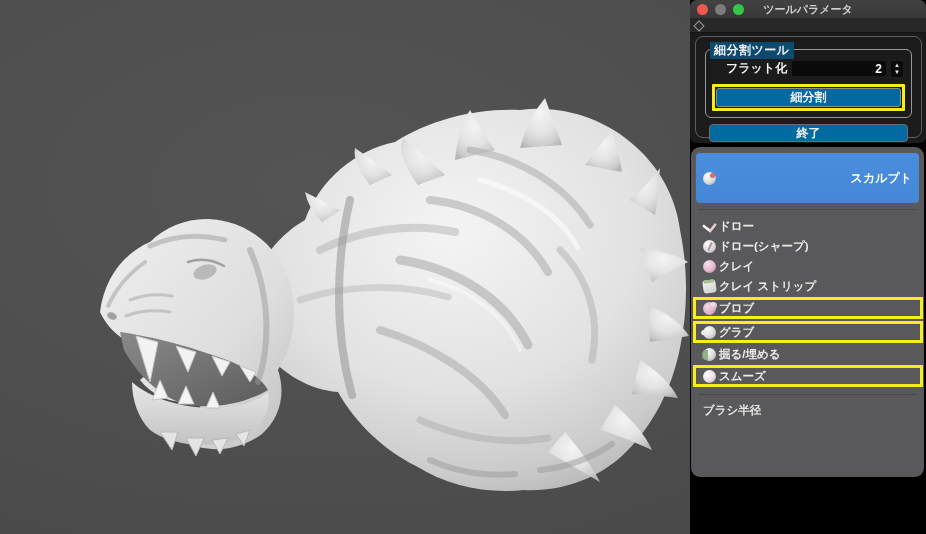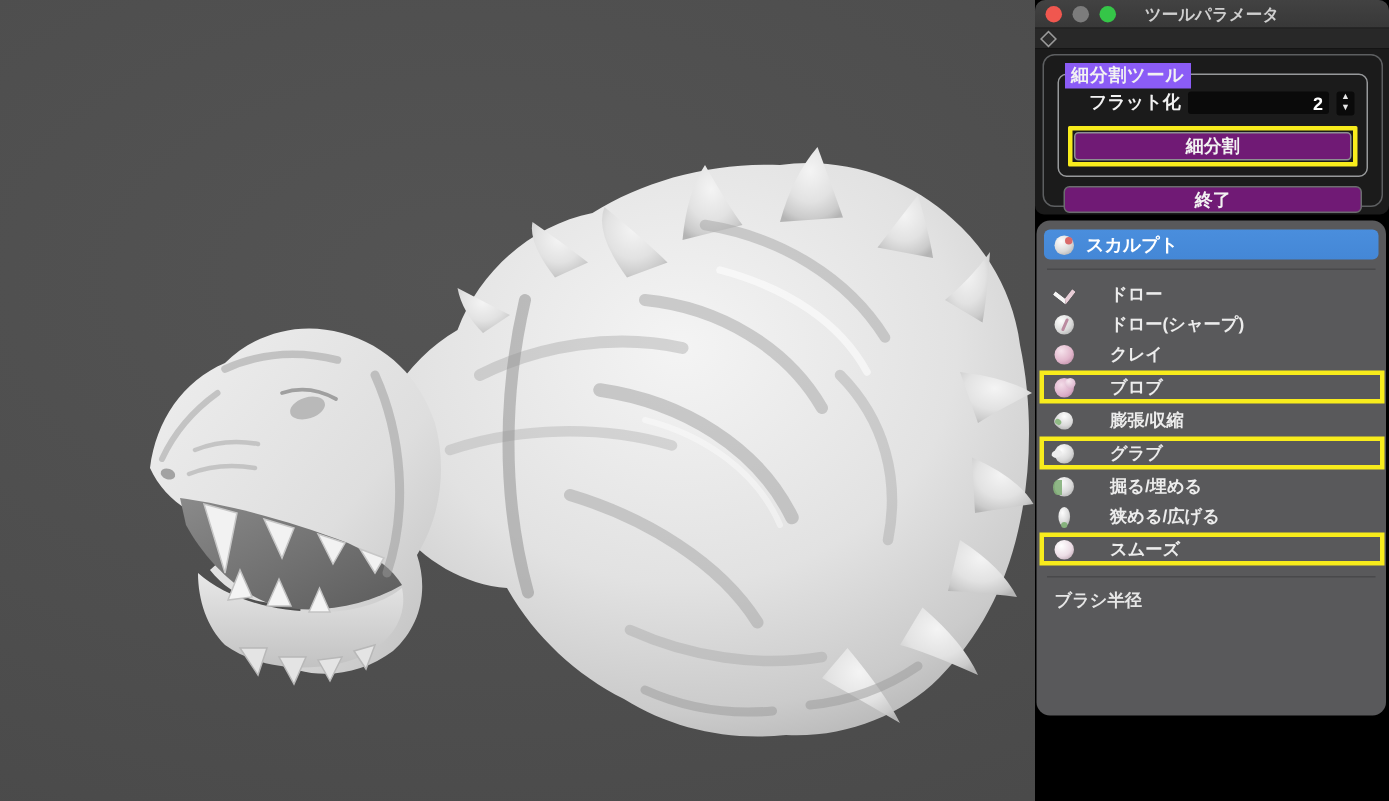--- a/index.html
+++ b/index.html
@@ -27,36 +27,36 @@
   .light{width:11px;height:11px;border-radius:50%;}
   .light.red{background:#f0574f;}
   .light.gray{background:#7c7c7c;}
   .light.green{background:#35c648;}
   .wintitle{position:absolute;left:0;right:0;text-align:center;font-size:11px;font-weight:bold;color:#cfcfcf;pointer-events:none;}
   .toolstrip{height:13px;background:#282828;border-bottom:1px solid #141414;display:flex;align-items:center;}
   .diamond{width:6px;height:6px;border:1px solid #9a9a9a;transform:rotate(45deg);margin-left:5px;background:#2e2e2e;}
   .toolbody{position:relative;height:110px;}
   .outerbox{position:absolute;left:5px;right:4px;top:3px;bottom:5px;border:1px solid #5d5f61;border-radius:8px;}
   .fieldset{position:relative;margin:12px 9px 0 9px;border:1px solid #97999b;border-radius:6px;padding:8px 6px 6px 6px;}
-  .fieldset-label{position:absolute;top:-8px;left:4px;background:#8b5cf6;padding:0 4px;font-size:12px;font-weight:bold;color:#f2f2f2;letter-spacing:.5px;}
+  .fieldset-label{position:absolute;top:-8px;left:4px;background:#0c4a6e;padding:0 4px;font-size:12px;font-weight:bold;color:#f2f2f2;letter-spacing:.5px;}
   .levelrow{display:flex;align-items:center;gap:5px;padding:2px 2px 0 14px;}
   .levellabel{font-size:12px;font-weight:bold;color:#f2f2f2;white-space:nowrap;}
   .levelfield{flex:1;height:15px;background:#0a0a0a;border-radius:2px;display:flex;align-items:center;justify-content:flex-end;padding:0 4px;color:#fff;font-size:12px;font-weight:bold;}
   .stepper{width:12px;height:16px;background:#0a0a0a;border-radius:2px;display:flex;flex-direction:column;align-items:center;justify-content:center;line-height:1;}
   .stepper span{font-size:6px;color:#e8e8e8;height:7px;display:flex;align-items:center;cursor:default;}
   .annotate-btn{margin:7px 0 0 0;border:3px solid var(--annotation,#f8ec1c);padding:1px;border-radius:1px;}
-  .btn{display:flex;align-items:center;justify-content:center;background:#701a75;border:1px solid #8d8f91;border-radius:3px;color:#f2f2f2;font-size:12px;font-weight:bold;height:17px;cursor:default;}
+  .btn{display:flex;align-items:center;justify-content:center;background:#0369a1;border:1px solid #8d8f91;border-radius:3px;color:#f2f2f2;font-size:12px;font-weight:bold;height:17px;cursor:default;}
   .btn.exit{margin:6px 13px 16px 13px;border-color:#6b6d6f;border-radius:4px;height:16px;}
 
   
   .brushwin{position:absolute;left:1px;top:147px;width:233px;height:330px;background:#59595b;border-radius:9px;padding:6px 5px;box-sizing:border-box;}
-  .moderow{height:20px;border-radius:4px;background:linear-gradient(var(--selection,#4a8edd),#4487d6);display:flex;align-items:center;gap:8px;padding:0 7px;color:#fff;font-size:12px;font-weight:bold;}
+  .moderow{height:20px;border-radius:4px;background:linear-gradient(var(--selection,#4a8edd),#4487d6);display:flex;align-items:center;gap:8px;padding:15px 7px;color:#fff;font-size:12px;font-weight:bold;justify-content:space-between;}
   .divider{height:1px;background:#49494b;margin:6px 2px;}
   .brushlist{display:flex;flex-direction:column;}
-  .brushrow{position:relative;height:20px;display:flex;align-items:center;gap:24px;padding:0 7px;color:#ececec;font-size:11.5px;font-weight:600;}
+  .brushrow{position:relative;height:20px;display:flex;align-items:center;gap:3px;padding:0 7px;color:#ececec;font-size:11.5px;font-weight:600;}
   .brushrow .ann{position:absolute;left:-3px;right:-4px;top:-1px;bottom:-1px;border:3px solid var(--annotation,#f8ec1c);pointer-events:none;}
   .brushrow.annotated{margin:2px 0;}
   .footer{display:flex;flex-direction:column;}
   .footrow{height:19px;display:flex;align-items:center;padding:0 7px;color:#e6e6e6;font-size:11.5px;font-weight:600;font-family:Liberation Mono, monospace;}
 
   
   .bicon{flex:none;width:13px;height:13px;border-radius:50%;position:relative;
     background:radial-gradient(circle at 35% 30%, #fdfdfd, #dadada 55%, #9f9f9f);}
   .bi-sculpt-mode::after{content:"";position:absolute;right:1px;top:1px;width:5px;height:5px;border-radius:50%;background:#d96a6a;}
   .bi-draw{background:none;}
@@ -240,42 +240,38 @@
             <span>ドロー</span>
           </div>
           <div class="brushrow">
             <span class="bicon bi-draw-sharp"></span>
             <span>ドロー(シャープ)</span>
           </div>
           <div class="brushrow">
             <span class="bicon bi-clay"></span>
             <span>クレイ</span>
           </div>
+          <div class="brushrow">
+            <span class="bicon bi-clay-strips"></span>
+            <span>クレイ ストリップ</span>
+          </div>
           <div class="brushrow annotated">
             <span class="bicon bi-blob"></span>
             <span>ブロブ</span>
             <div class="ann"></div>
           </div>
-          <div class="brushrow">
-            <span class="bicon bi-inflate"></span>
-            <span>膨張/収縮</span>
-          </div>
           <div class="brushrow annotated">
             <span class="bicon bi-grab"></span>
             <span>グラブ</span>
             <div class="ann"></div>
           </div>
           <div class="brushrow">
             <span class="bicon bi-scrape"></span>
             <span>掘る/埋める</span>
           </div>
-          <div class="brushrow">
-            <span class="bicon bi-pinch"></span>
-            <span>狭める/広げる</span>
-          </div>
           <div class="brushrow annotated">
             <span class="bicon bi-smooth"></span>
             <span>スムーズ</span>
             <div class="ann"></div>
           </div>
         </div>
       <div class="divider"></div>
       <div class="footer">
           <div class="footrow">
             <span>ブラシ半径</span>

